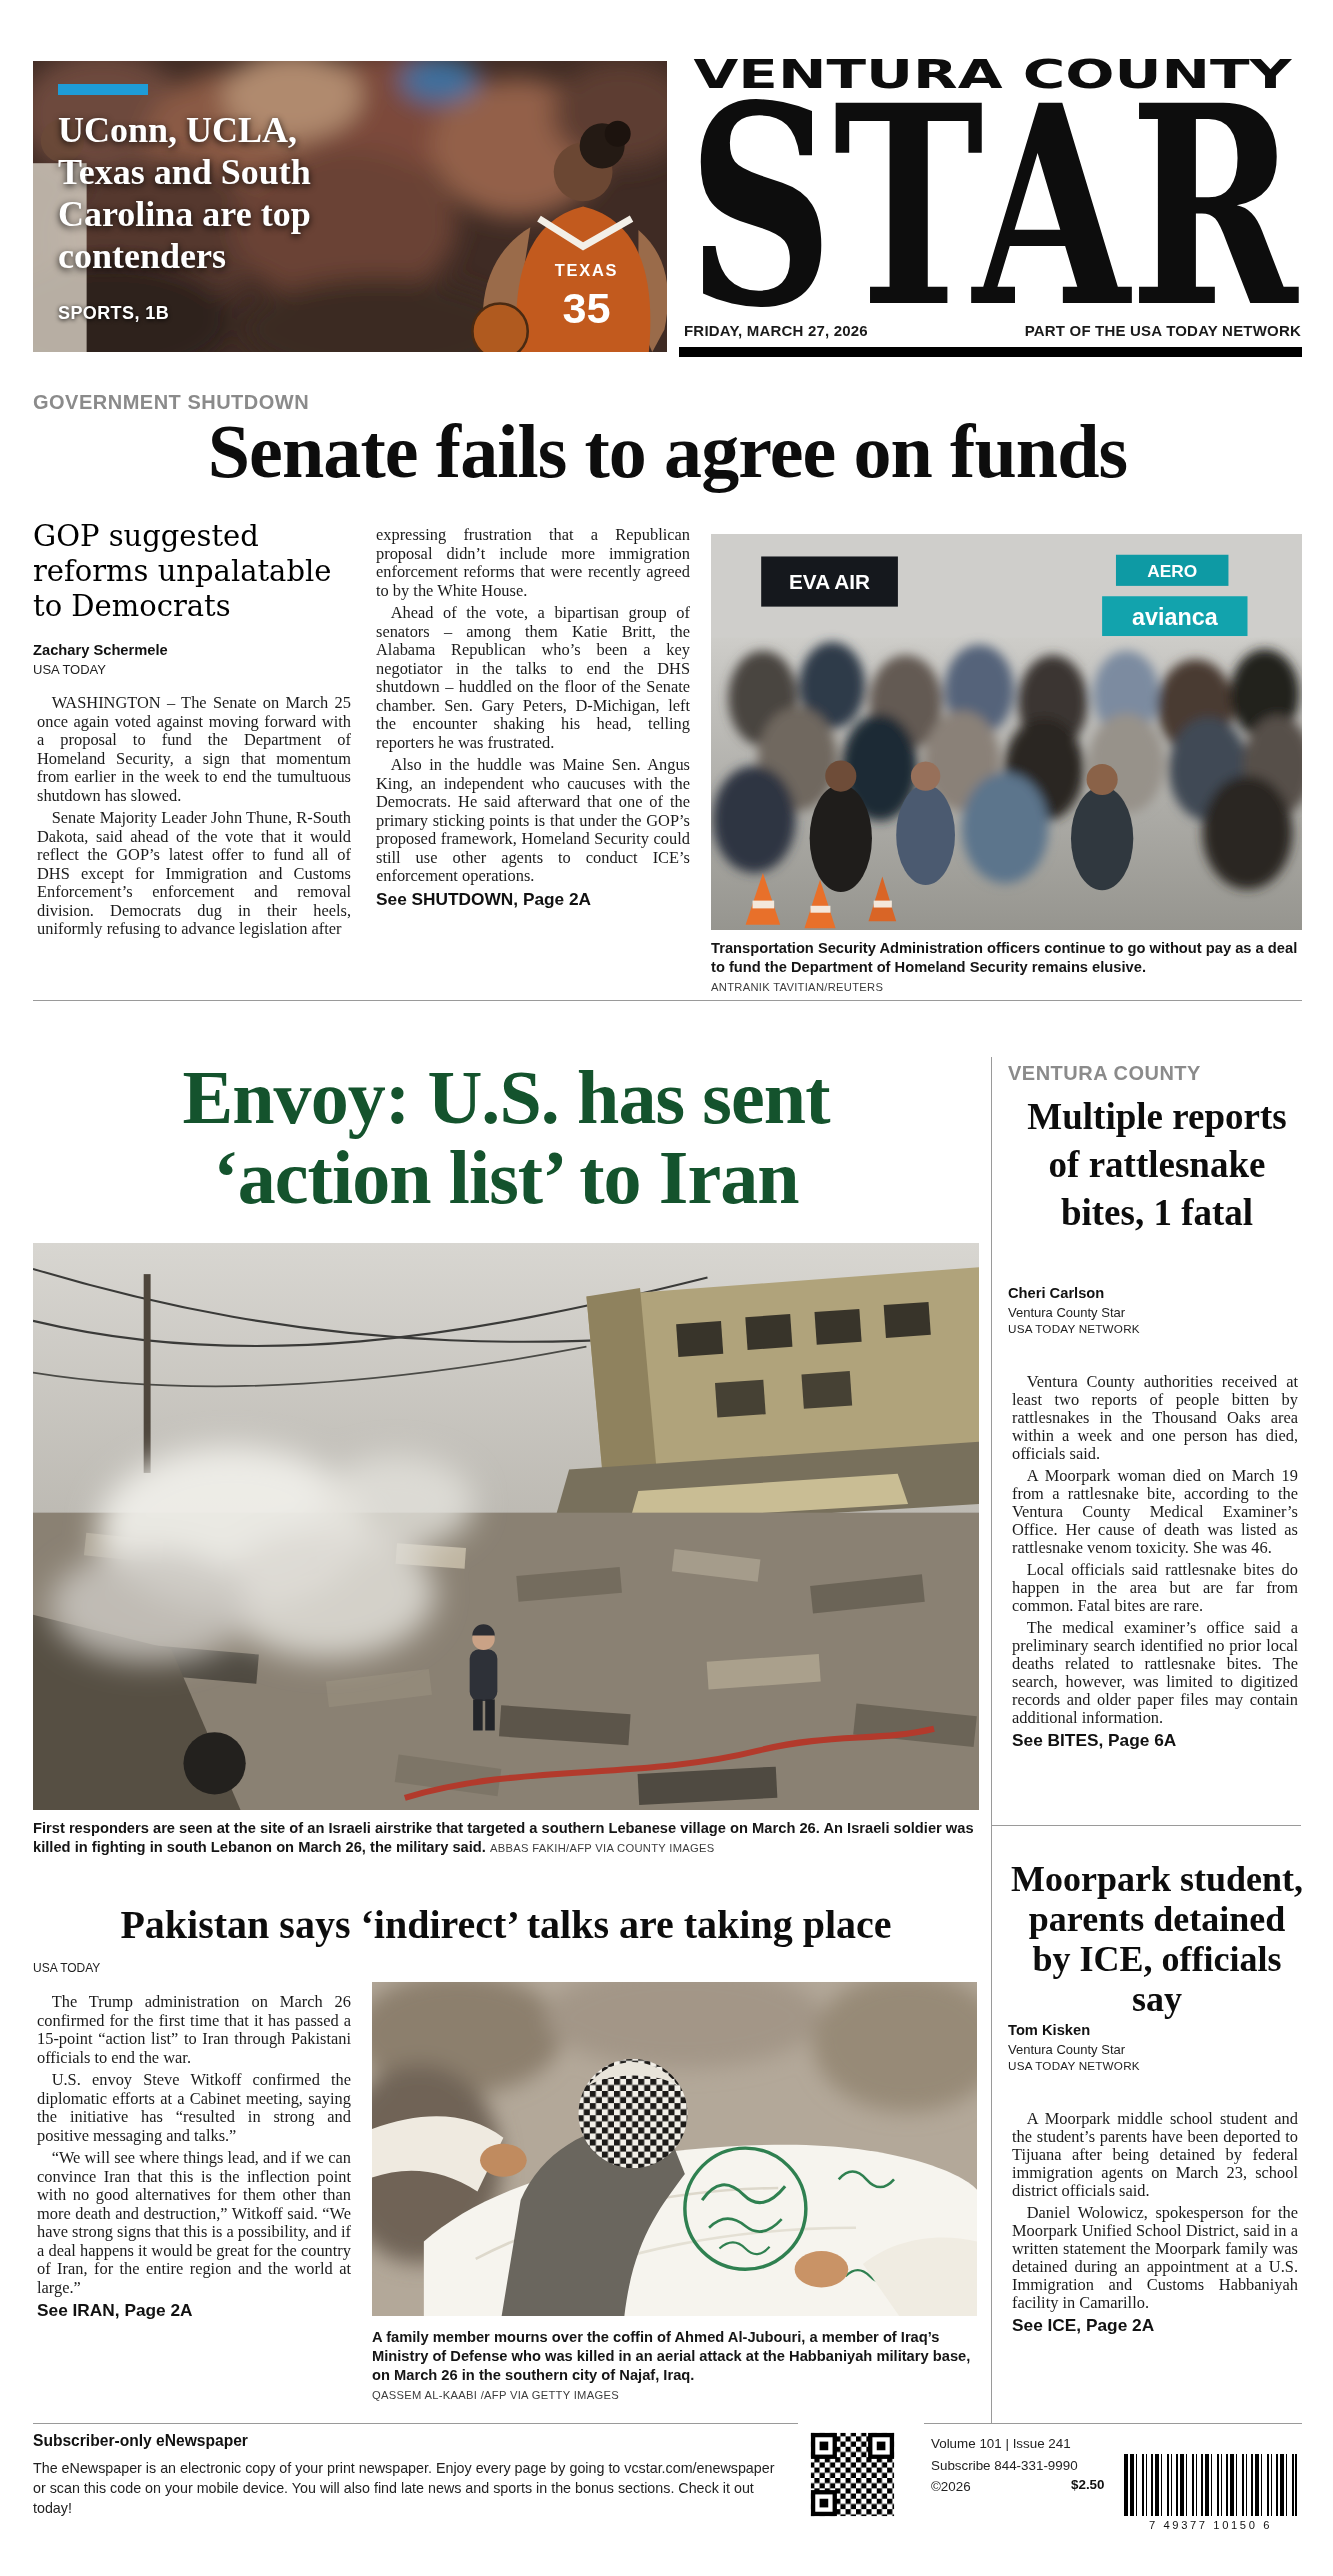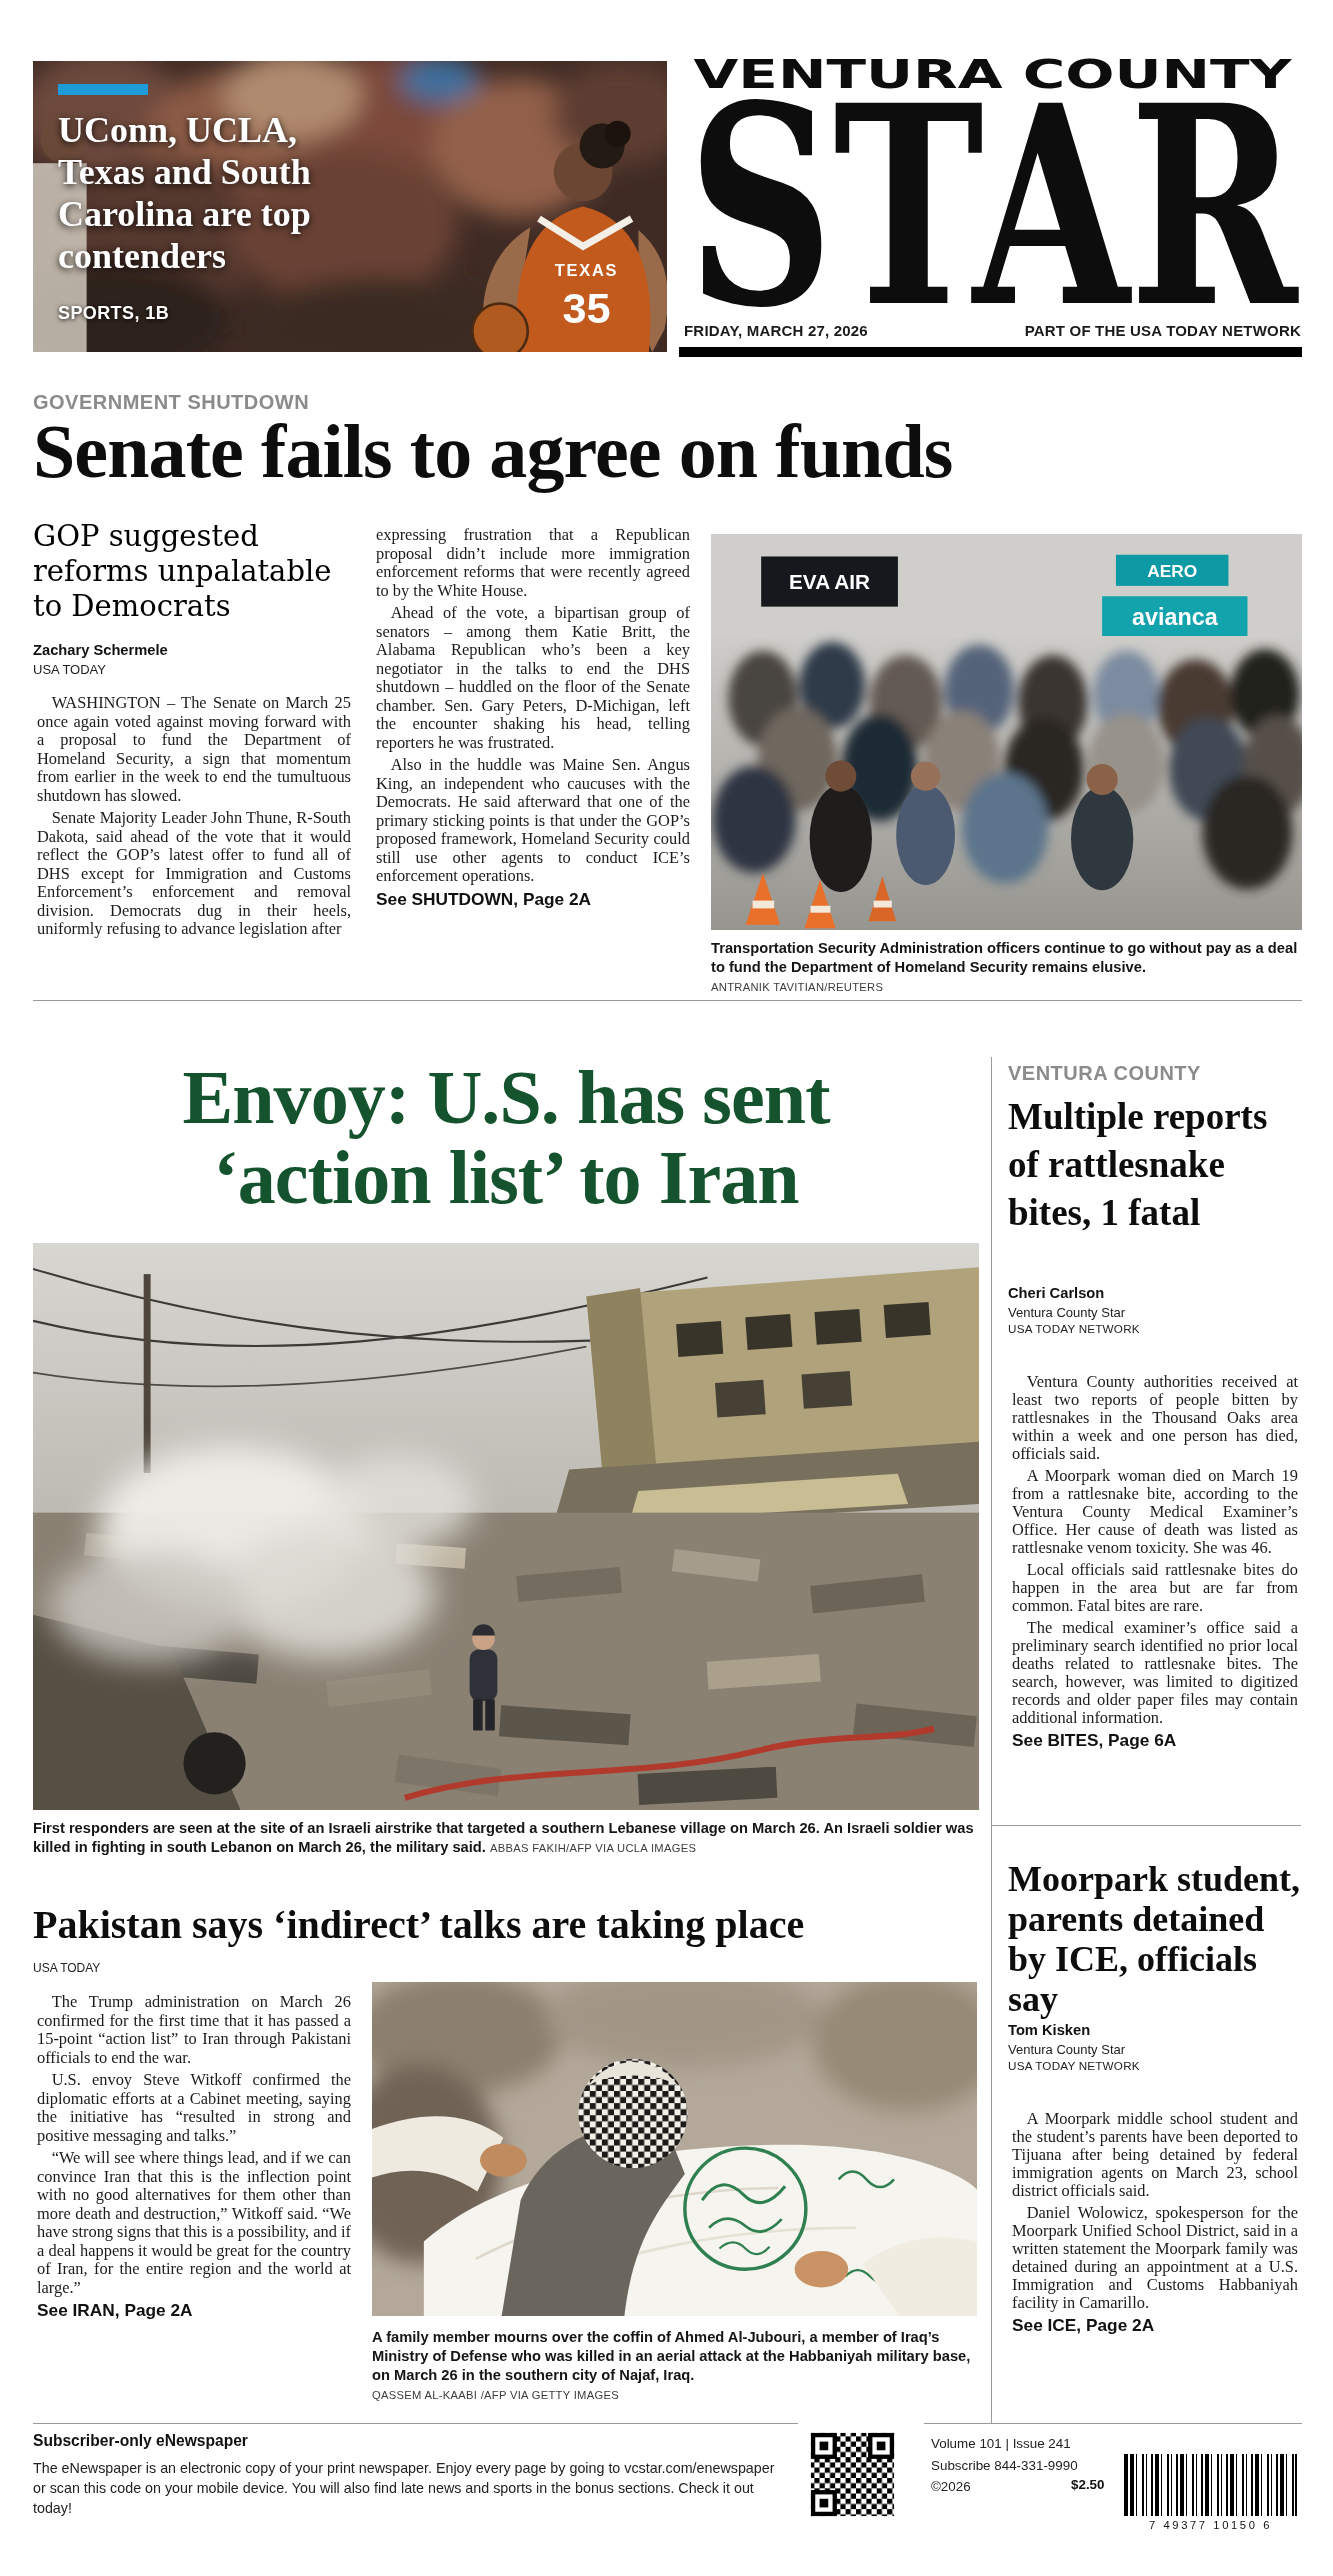--- a/index.html
+++ b/index.html
@@ -1,20 +1,20 @@
 <!DOCTYPE html>
 <html style="font-size:14px"><head>
 <meta charset="utf-8">
 <title>Ventura County Star</title>
 <style>
   html,body{margin:0;padding:0;background:#e8e8e8;}
   .page{position:relative;width:1333px;height:2576px;background:#ffffff;margin:0 auto;overflow:hidden;
         font-family:"Liberation Sans",sans-serif;color:#111;}
   .abs{position:absolute;}
-  .serif{font-family:"Liberation Serif",serif;}
+  .serif{font-family:"Liberation Serif",serif;text-align:center;}
   .dserif{font-family:"DejaVu Serif",serif;}
 
   
   #teaser{left:33px;top:61px;width:634px;height:291px;overflow:hidden;cursor:pointer;}
   #teaser svg{position:absolute;left:0;top:0;}
   .teaser-bar{position:absolute;left:25px;top:23px;width:90px;height:11.2px;}
   .teaser-headline{position:absolute;left:25px;top:48px;width:298px;
     font-family:"Liberation Serif",serif;font-weight:bold;font-size:36px;line-height:42px;color:#fff;
     text-shadow:0 1.7px 7px rgba(0,0,0,.85);}
   .teaser-label{position:absolute;left:25px;top:242px;font-weight:bold;font-size:18px;color:#fff;
@@ -298,21 +298,21 @@
         <rect x="509" y="528" width="11" height="36" fill="#23252a"></rect>
         <rect x="523" y="528" width="11" height="36" fill="#23252a"></rect>
         <circle cx="521" cy="458" r="13" fill="#caa286"></circle>
         <path d="M508,454 a13,13 0 0 1 26,0 Z" fill="#2b2d33"></path>
       </g>
     </svg>
   </div>
   <div class="abs" id="iran-caption">
     <div class="caption">
       <span>First responders are seen at the site of an Israeli airstrike that targeted a southern Lebanese village on March 26. An Israeli soldier was killed in fighting in south Lebanon on March 26, the military said.</span>
-      <span class="credit-inline">ABBAS FAKIH/AFP VIA UCLA IMAGES</span>
+      <span class="credit-inline">ABBAS FAKIH/AFP VIA COUNTY IMAGES</span>
     </div>
   </div>
 
   <div class="abs serif" id="pak-headline">Pakistan says ‘indirect’ talks are taking place</div>
   <div class="abs" id="pak-org">USA TODAY</div>
   <div class="abs body-col" id="pak-body">
     <div>
         <p>The Trump administration on March 26 confirmed for the first time that it has passed a 15-point “action list” to Iran through Pakistani officials to end the war.</p>
         <p>U.S. envoy Steve Witkoff confirmed the diplomatic efforts at a Cabinet meeting, saying the initiative has “resulted in strong and positive messaging and talks.”</p>
         <p>“We will see where things lead, and if we can convince Iran that this is the inflection point with no good alternatives for them other than more death and destruction,” Witkoff said. “We have strong signs that this is a possibility, and if a deal happens it would be great for the country of Iran, for the entire region and the world at large.”</p>

